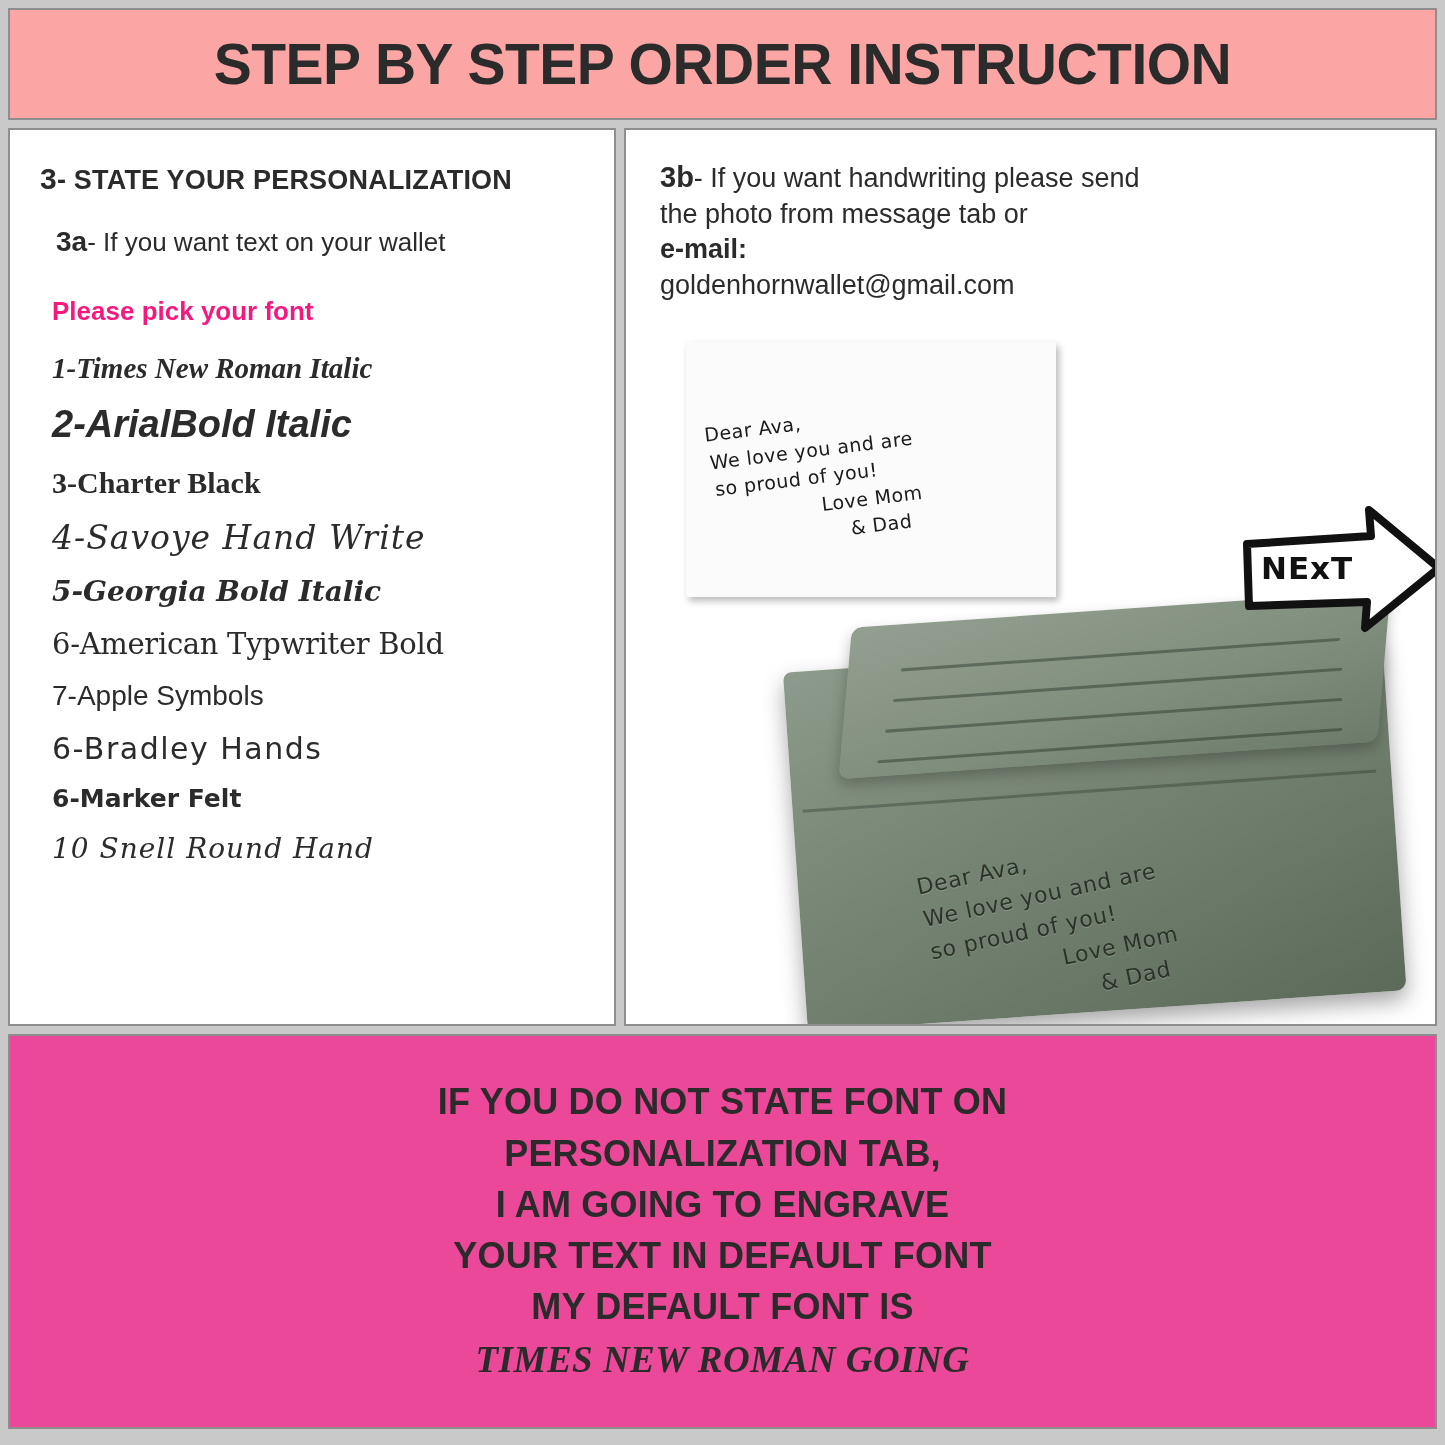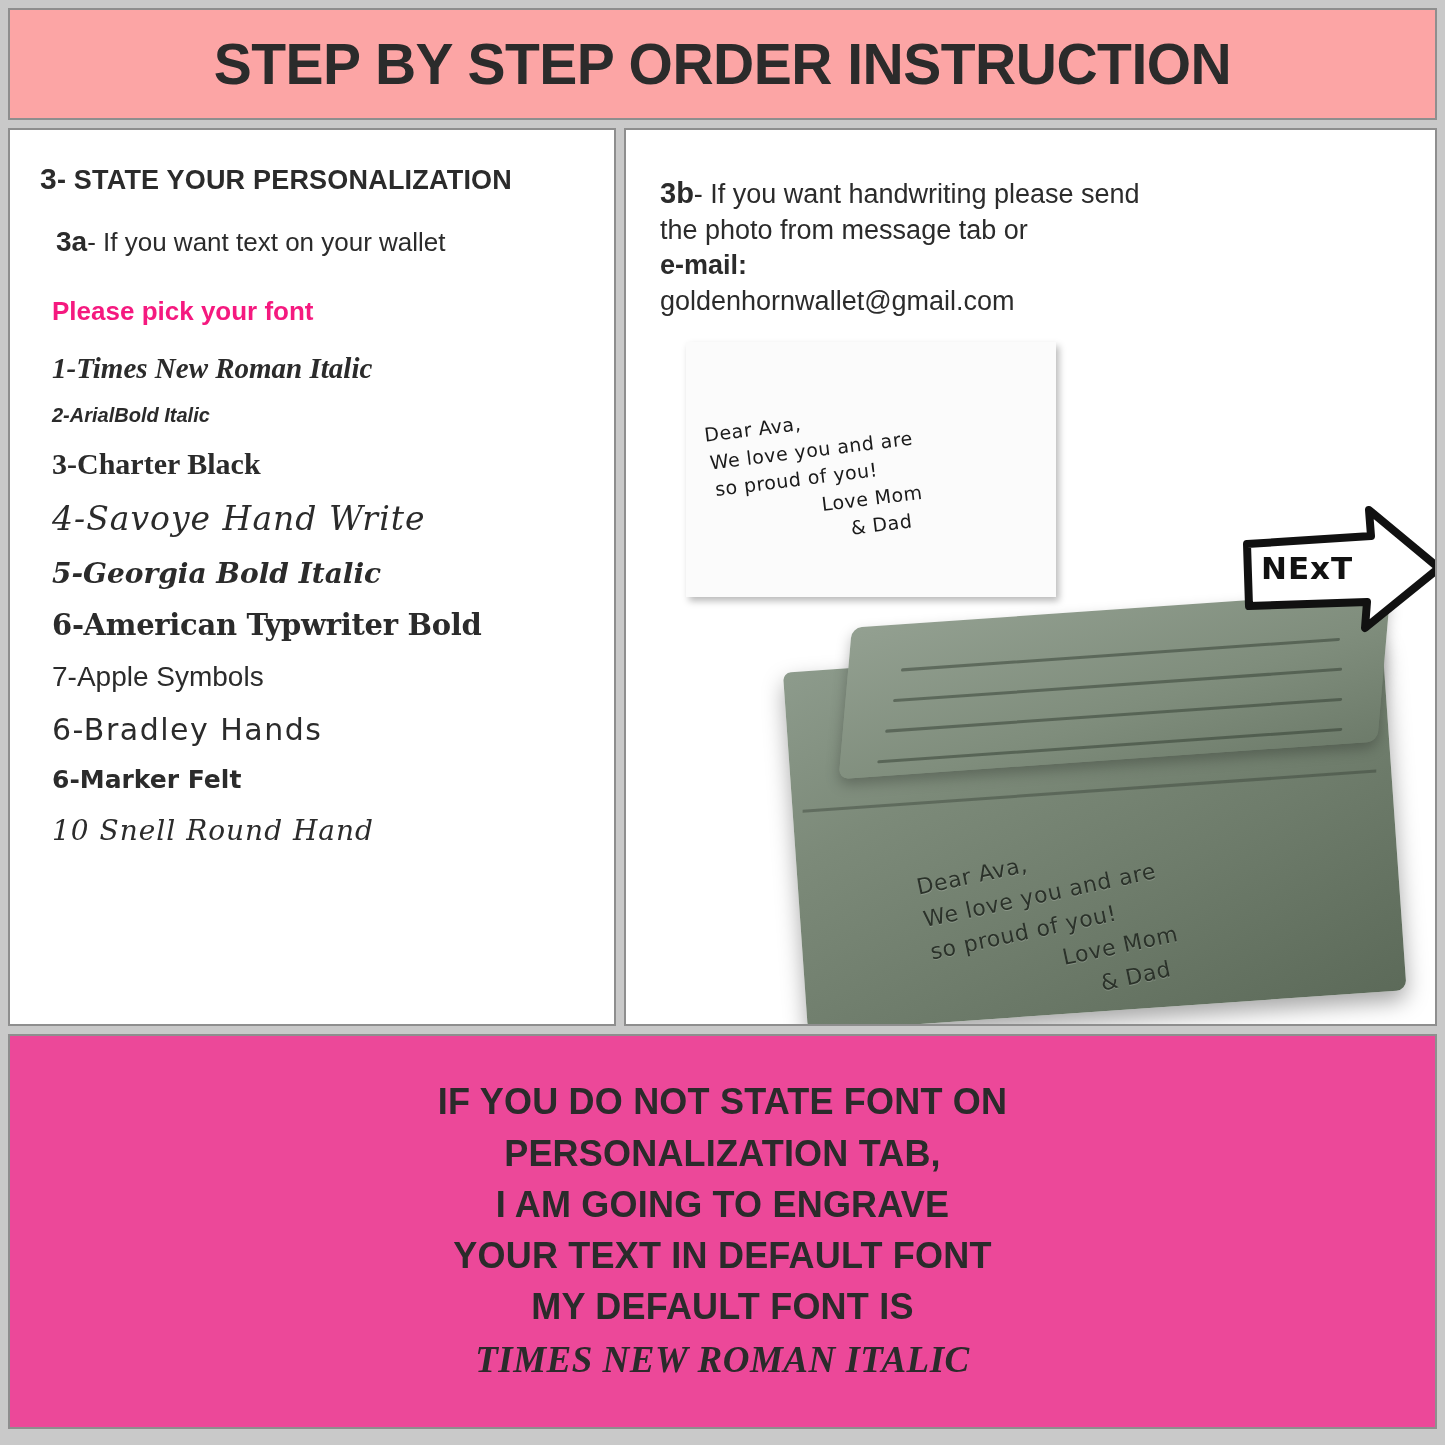--- a/index.html
+++ b/index.html
@@ -88,35 +88,35 @@
     list-style: none;
     margin: 0;
     padding: 0 0 0 12px;
   }
   .font-list li {
     margin: 0 0 22px 0;
     line-height: 1.05;
     color: #2b2b2b;
   }
   .f1 { font-family: "Liberation Serif", serif; font-style: italic; font-weight: bold; font-size: 29px; }
-  .f2 { font-family: "Liberation Sans", sans-serif; font-weight: bold; font-style: italic; font-size: 20px; }
+  .f2 { font-family: "Liberation Sans", sans-serif; font-weight: bold; font-style: italic; font-size: 38px; }
   .f3 { font-family: "Liberation Serif", serif; font-weight: bold; font-size: 30px; }
   .f4 { font-family: "DejaVu Serif", serif; font-style: italic; font-size: 33px; font-weight: normal; letter-spacing: 1px; }
   .f5 { font-family: "DejaVu Serif", serif; font-weight: bold; font-style: italic; font-size: 28px; }
-  .f6 { font-family: "DejaVu Serif", serif; font-weight: bold; font-size: 29px; letter-spacing: -0.3px; }
+  .f6 { font-family: "DejaVu Serif", serif; font-weight: normal; font-size: 29px; letter-spacing: -0.3px; }
   .f7 { font-family: "Liberation Sans", sans-serif; font-size: 28px; font-weight: normal; }
   .f8 { font-family: "DejaVu Sans", sans-serif; font-size: 30px; font-weight: normal; letter-spacing: 1.5px; }
   .f9 { font-family: "DejaVu Sans", sans-serif; font-size: 25px; font-weight: bold; }
   .f10 { font-family: "DejaVu Serif", serif; font-style: italic; font-size: 28px; letter-spacing: 1px; }
 
   
   .r-head {
     font-size: 27px;
     line-height: 1.32;
-    margin: 16px 0 2px 0;
+    margin: 0 0 2px 0;
   }
   .r-head .num { font-weight: bold; font-size: 29px; }
   .r-email-label { font-weight: bold; font-size: 27px; }
   .r-email {
     font-size: 27px;
     margin: 0 0 16px 0;
     word-break: break-all;
   }
 
   .note-card {
@@ -338,17 +338,17 @@
     </div>
   </div>
 
   <div class="footer">
     <div class="footer-text">
       <span>IF YOU DO NOT STATE FONT ON</span><br>
       <span>PERSONALIZATION TAB,</span><br>
       <span>I AM GOING TO ENGRAVE</span><br>
       <span>YOUR TEXT IN DEFAULT FONT</span><br>
       <span>MY DEFAULT FONT IS</span>
-      <span class="footer-default">TIMES NEW ROMAN ITALIC</span>
+      <span class="footer-default">TIMES NEW ROMAN GOING</span>
     </div>
   </div>
 
 </div>
 
 </body></html>

